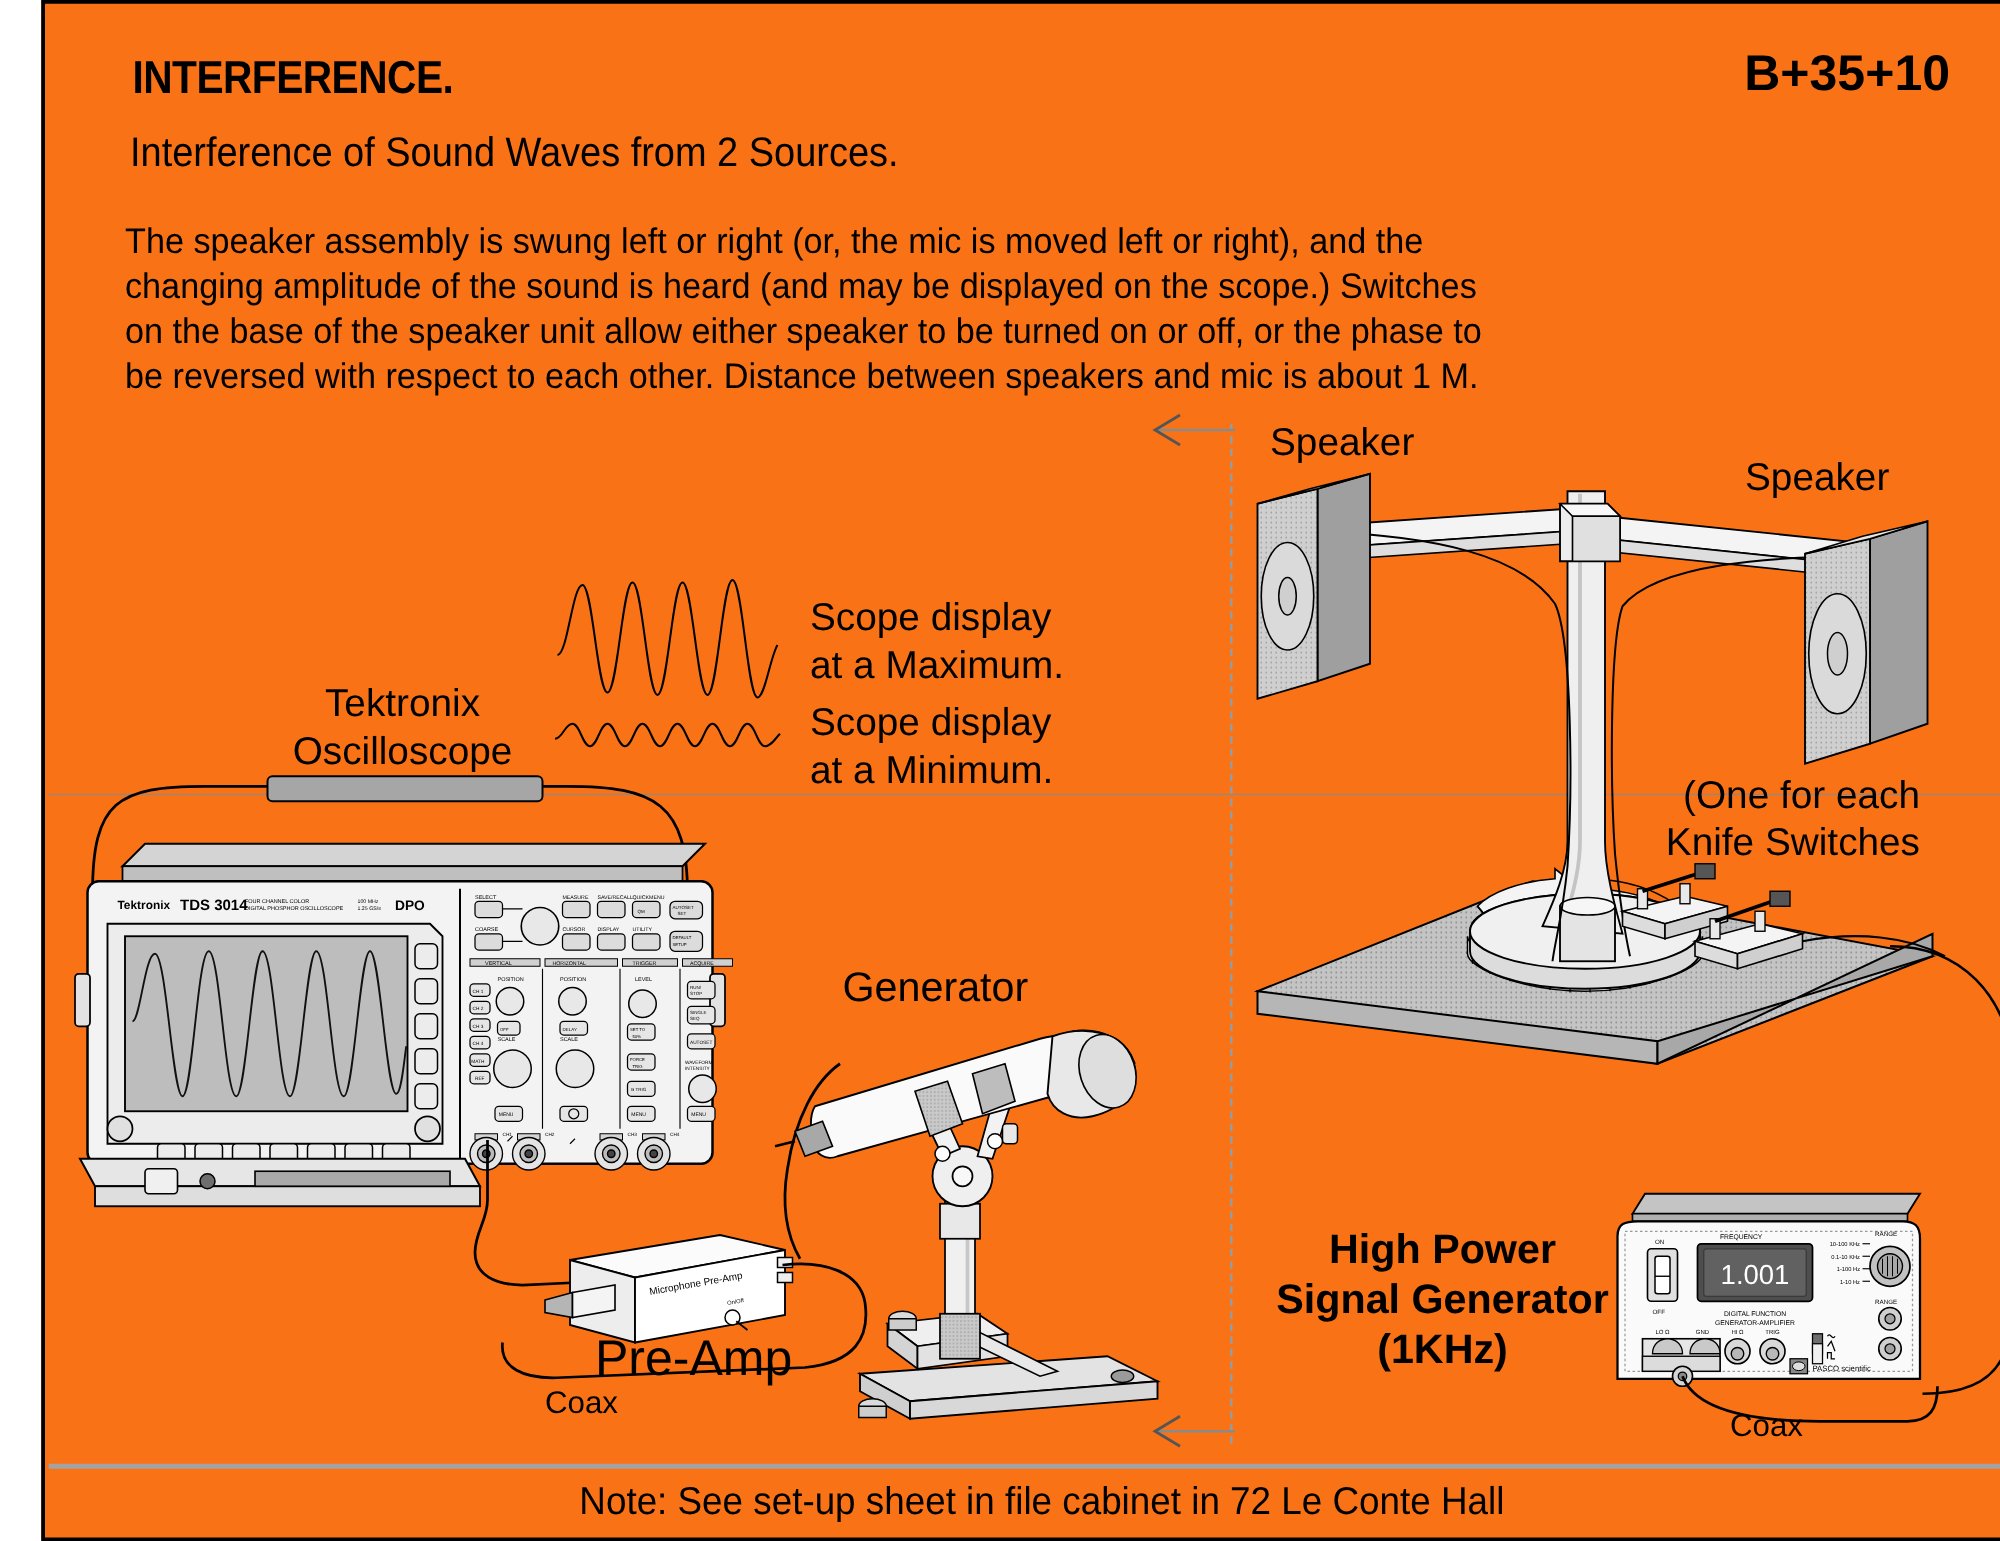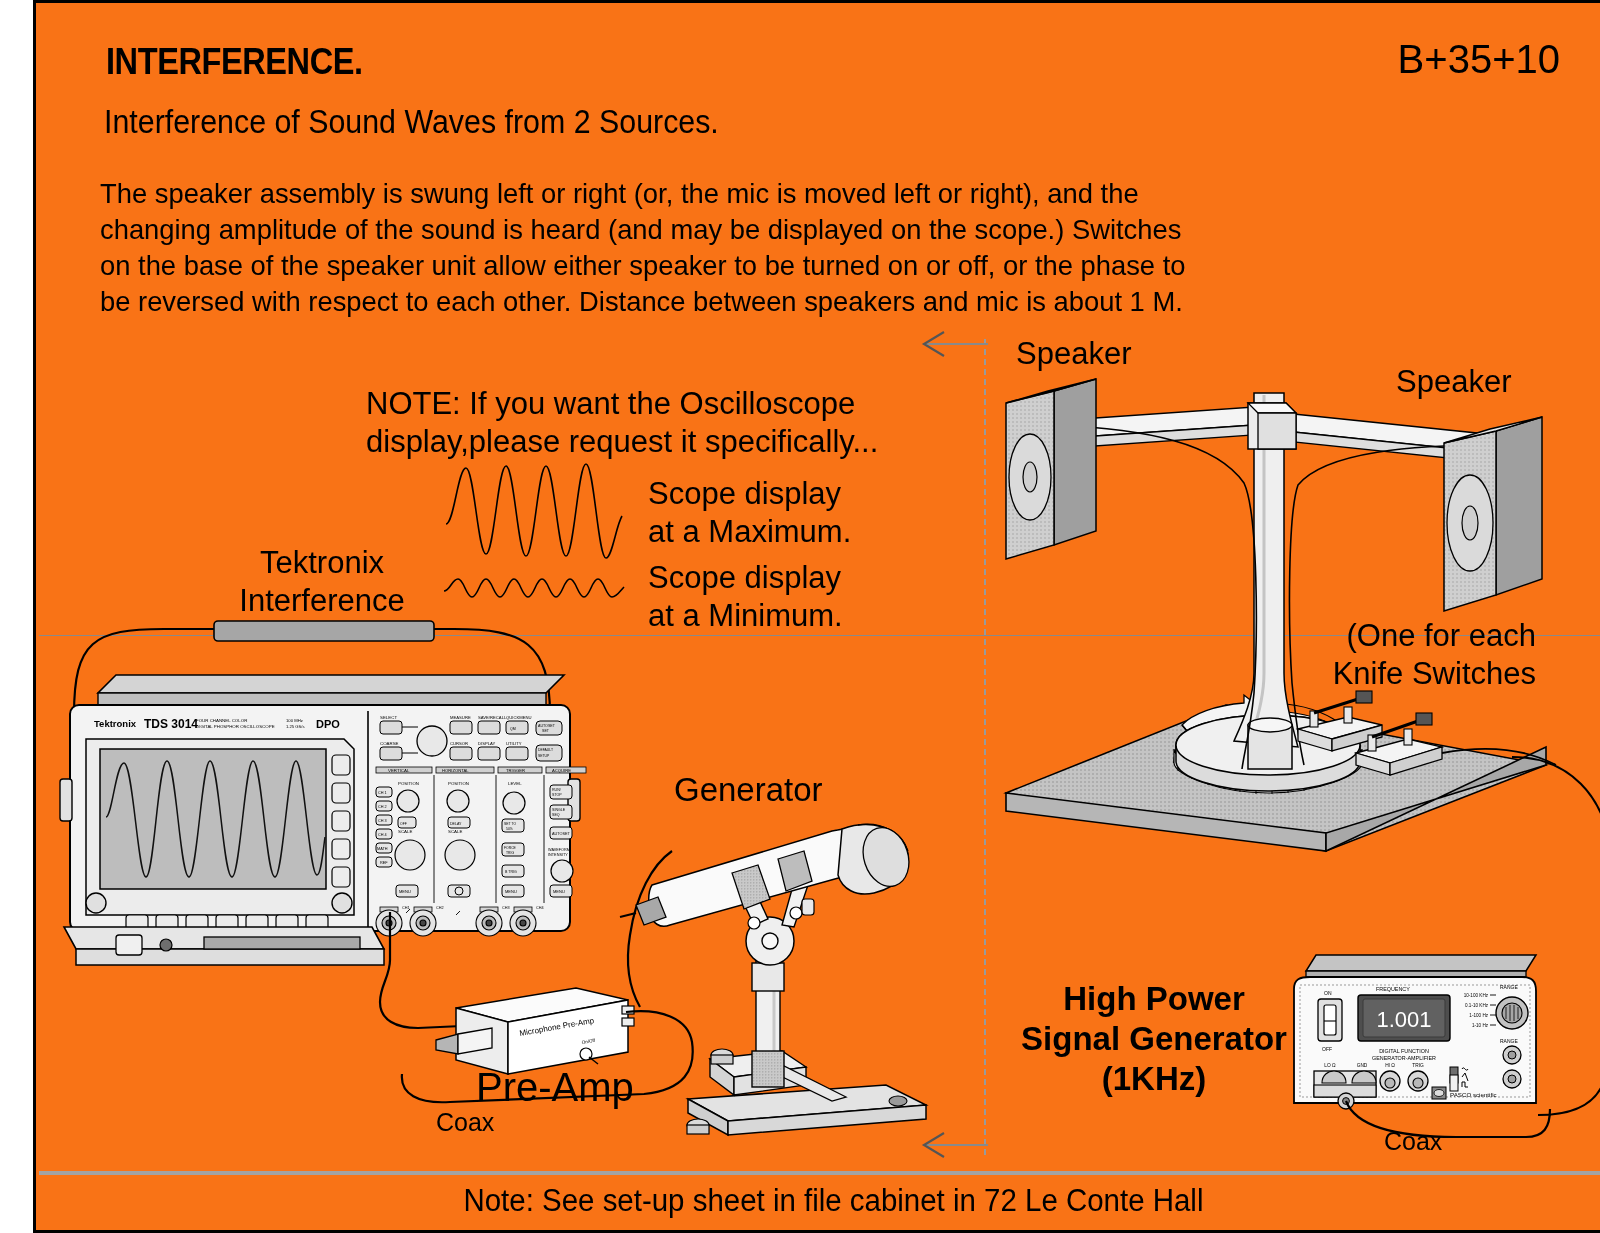--- a/index.html
+++ b/index.html
@@ -20,21 +20,21 @@
   .abs { position:absolute; }
 
   
   #title {
     left:70px; top:38px;
     font-size:37px; font-weight:bold; letter-spacing:-0.5px;
     transform:scaleX(0.88); transform-origin:left center;
   }
   #code {
     right:70px; top:34px;
-    font-size:40px; font-weight:normal;
+    font-size:40px; font-weight:bold;
     text-align:right;
   }
   #subtitle {
     left:68px; top:100px;
     font-size:33px;
     transform:scaleX(0.92); transform-origin:left center;
   }
   #body-text {
     left:64px; top:172px; width:1462px;
     font-size:28.5px; line-height:36px;
@@ -87,24 +87,20 @@
   <svg class="abs" style="left:886px; top:326px;" width="70" height="30" viewBox="0 0 70 30">
     <path d="M2,15 L66,15" stroke="#8a8a8a" stroke-width="2" fill="none"></path>
     <path d="M22,3 L2,15 L22,27" stroke="#555" stroke-width="2.2" fill="none"></path>
   </svg>
 
   <svg class="abs" style="left:886px; top:1127px;" width="70" height="30" viewBox="0 0 70 30">
     <path d="M2,15 L66,15" stroke="#8a8a8a" stroke-width="2" fill="none"></path>
     <path d="M22,3 L2,15 L22,27" stroke="#555" stroke-width="2.2" fill="none"></path>
   </svg>
 
-  <div class="abs lbl" style="left:330px; top:382px; width:620px; line-height:38px; font-size:31px;">
-    <div>NOTE:  If you want the Oscilloscope</div>
-    <div>display,please request it specifically...</div>
-  </div>
 
   <svg class="abs" style="left:408px; top:455px;" width="190" height="110" viewBox="0 0 190 110">
     <path d="M2,66 C10,66 14,10 22,10 C30,10 34,96 42,96 C50,96 54,8 62,8
              C70,8 74,98 82,98 C90,98 94,8 102,8 C110,8 114,98 122,98
              C130,98 134,6 142,6 C150,6 154,100 162,100 C168,100 172,68 178,58" stroke="#000" stroke-width="1.6" fill="none"></path>
   </svg>
 
   <div class="abs lbl" style="left:612px; top:472px; line-height:38px; font-size:31px;">
     <div>Scope display</div>
     <div>at a Maximum.</div>
@@ -118,21 +114,21 @@
              C175,32 178,26 182,22" stroke="#000" stroke-width="1.6" fill="none"></path>
   </svg>
 
   <div class="abs lbl" style="left:612px; top:556px; line-height:38px; font-size:31px;">
     <div>Scope display</div>
     <div>at a Minimum.</div>
   </div>
 
   <div class="abs lbl" style="left:186px; top:541px; line-height:38px; font-size:31px; text-align:center; width:200px;">
     <div>Tektronix</div>
-    <div>Interference</div>
+    <div>Oscilloscope</div>
   </div>
 
   <div class="abs lbl" style="left:980px; top:334px; font-size:31px;">Speaker</div>
   <div class="abs lbl" style="left:1360px; top:362px; font-size:31px;">Speaker</div>
 
   <div class="abs lbl" style="left:1200px; top:614px; width:300px; text-align:right; line-height:38px; font-size:31px;">
     <div>(One for each</div>
     <div>Knife Switches</div>
   </div>
 

